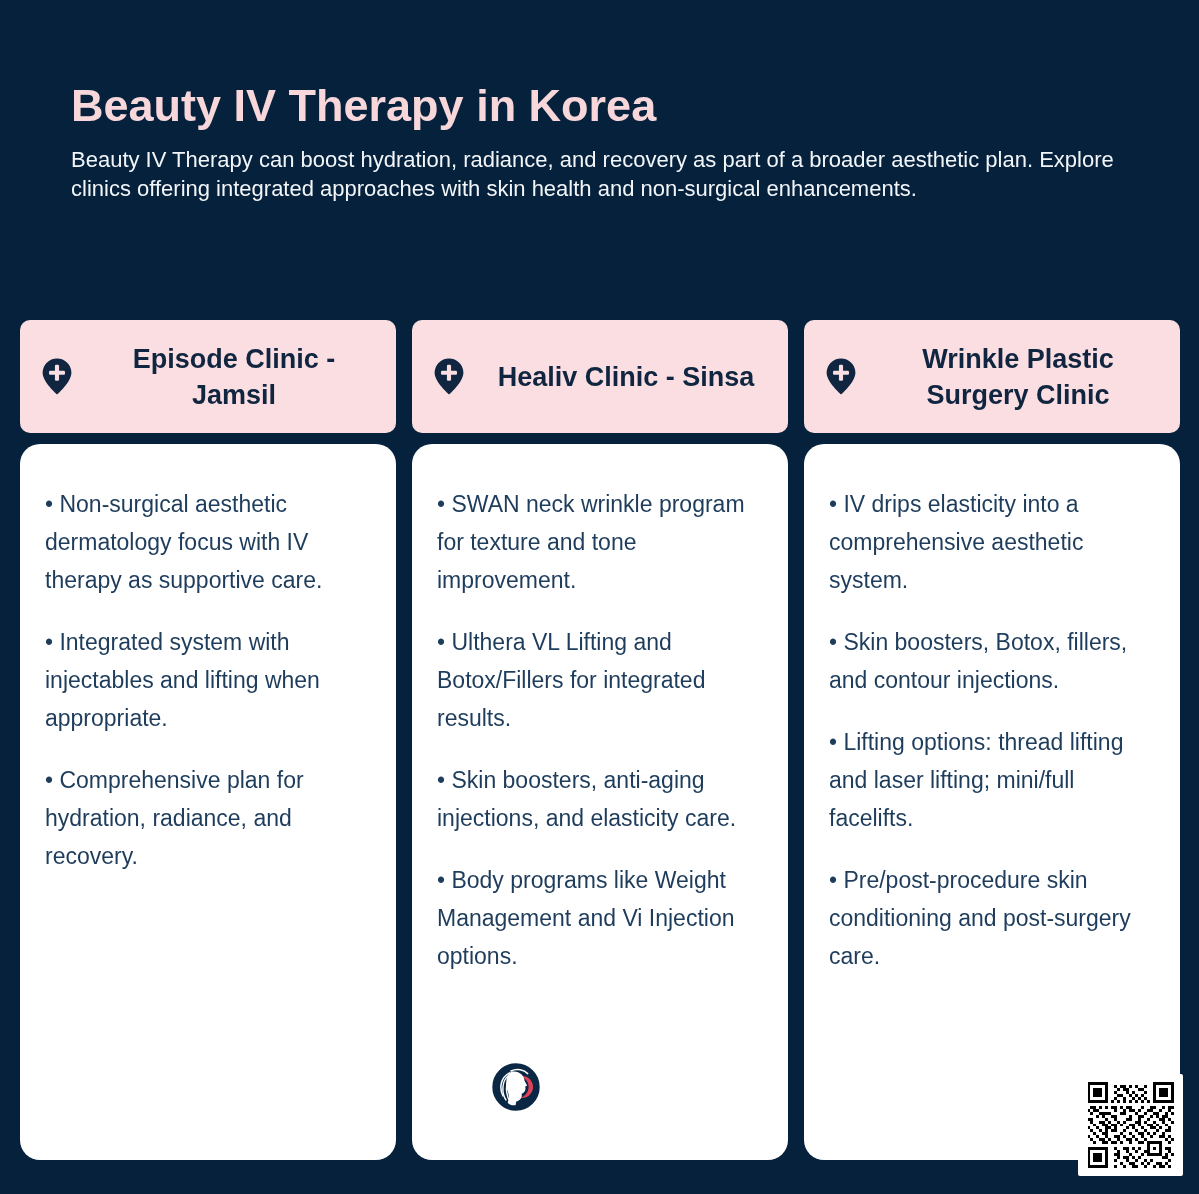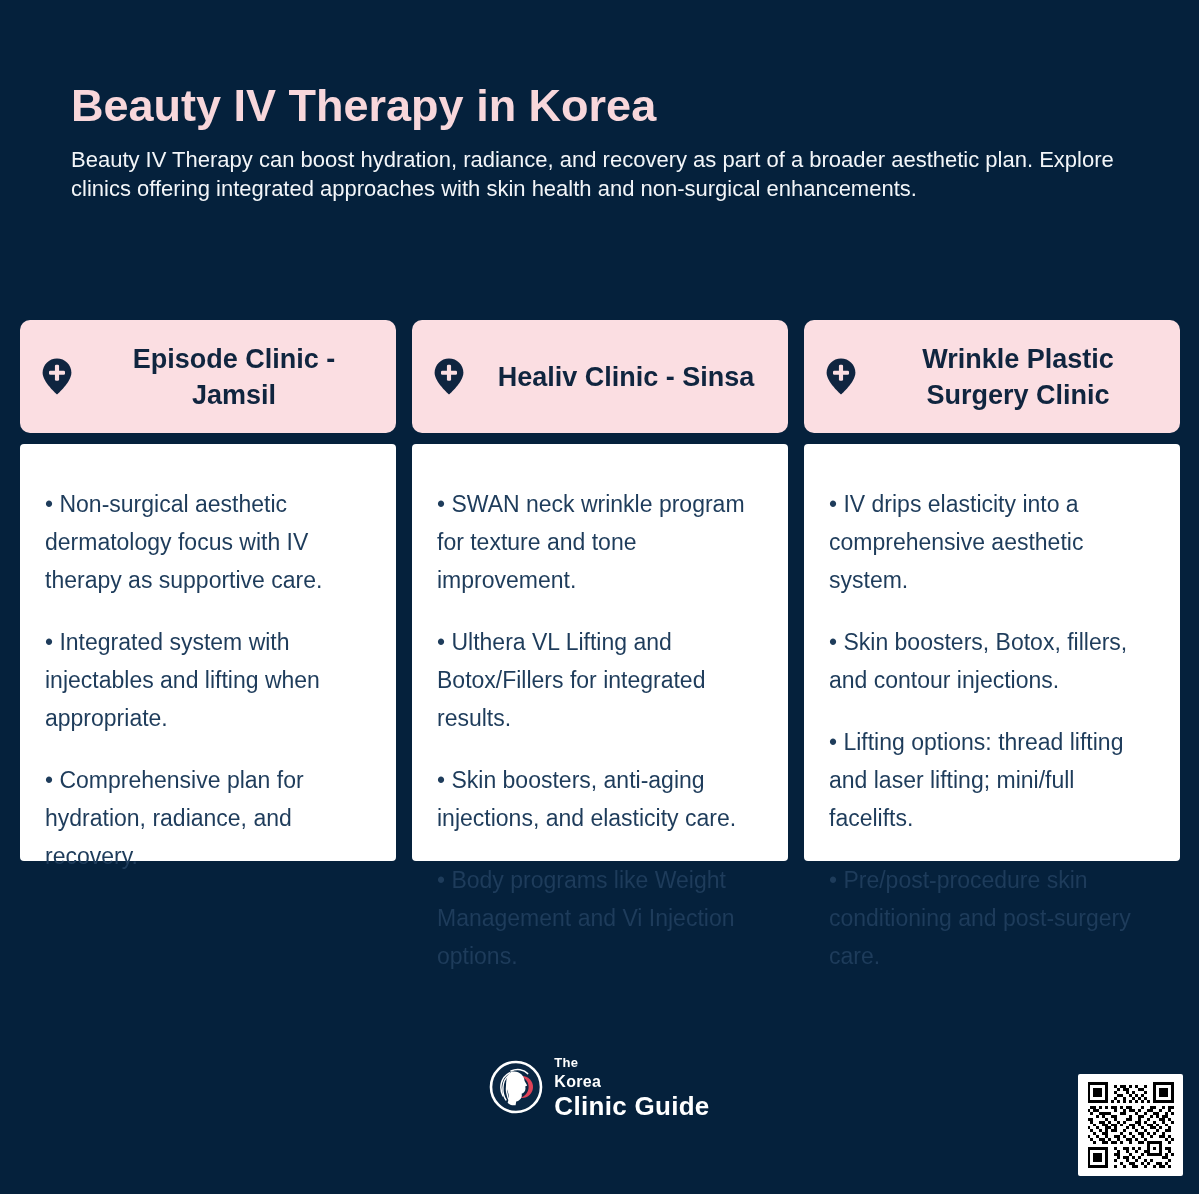--- a/index.html
+++ b/index.html
@@ -24,21 +24,21 @@
     height:113px;background:#fbdee2;border-radius:10px;
     display:flex;align-items:center;
   }
   .pin{width:74px;display:flex;justify-content:center;align-items:center;flex:0 0 auto;}
   .pin svg{width:32px;height:39px;display:block;}
   .card-header h2{
     flex:1;margin:0 22px 0 0;text-align:center;
     font-size:27px;line-height:36px;font-weight:700;color:#10253f;
   }
   .card-body{
-    height:417px;background:#ffffff;border-radius:4px;
+    height:716px;background:#ffffff;border-radius:20px;
     box-sizing:border-box;padding:41px 36px 0 25px;
   }
   .card-body p{
     margin:0 0 24px;font-size:23px;line-height:38px;color:#1e3c5b;
   }
   .footer{
     position:absolute;left:0;top:1056px;width:100%;
     display:flex;justify-content:center;align-items:center;gap:11px;
   }
   .logo-mark svg{width:54px;height:54px;display:block;}

